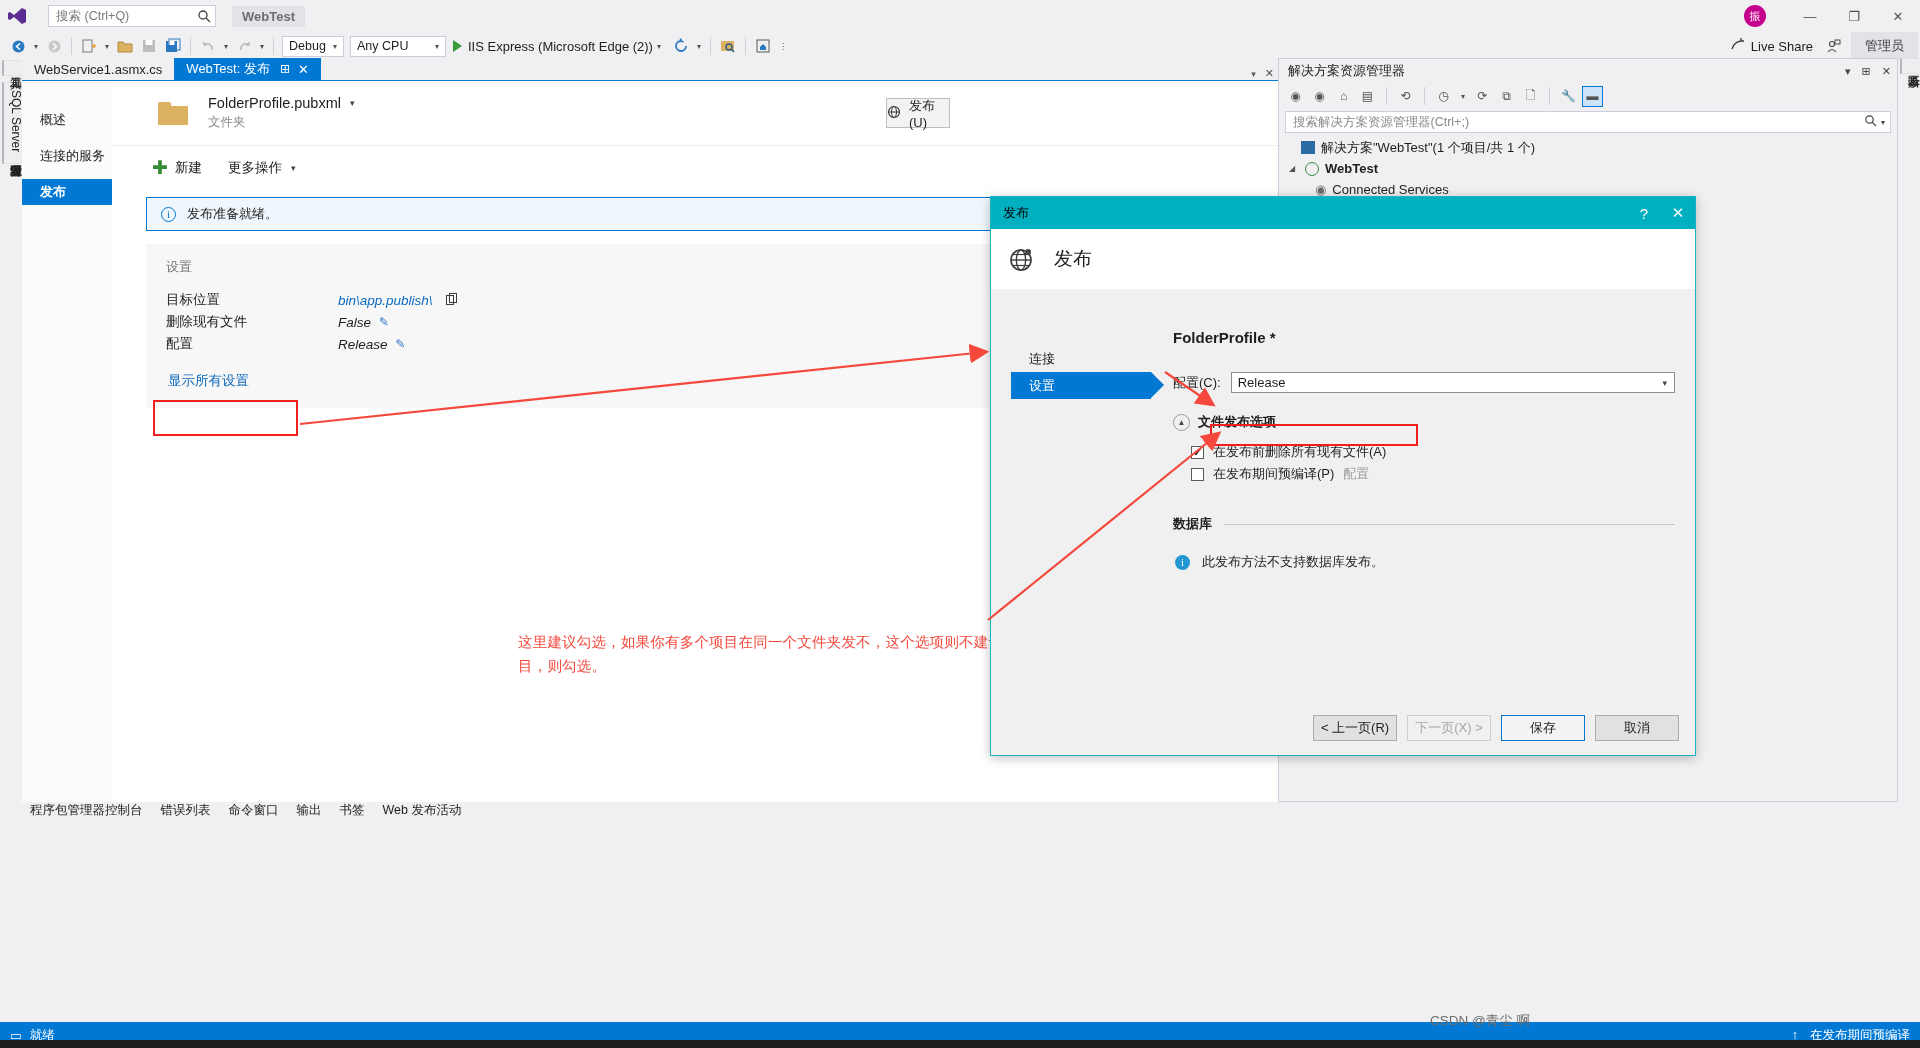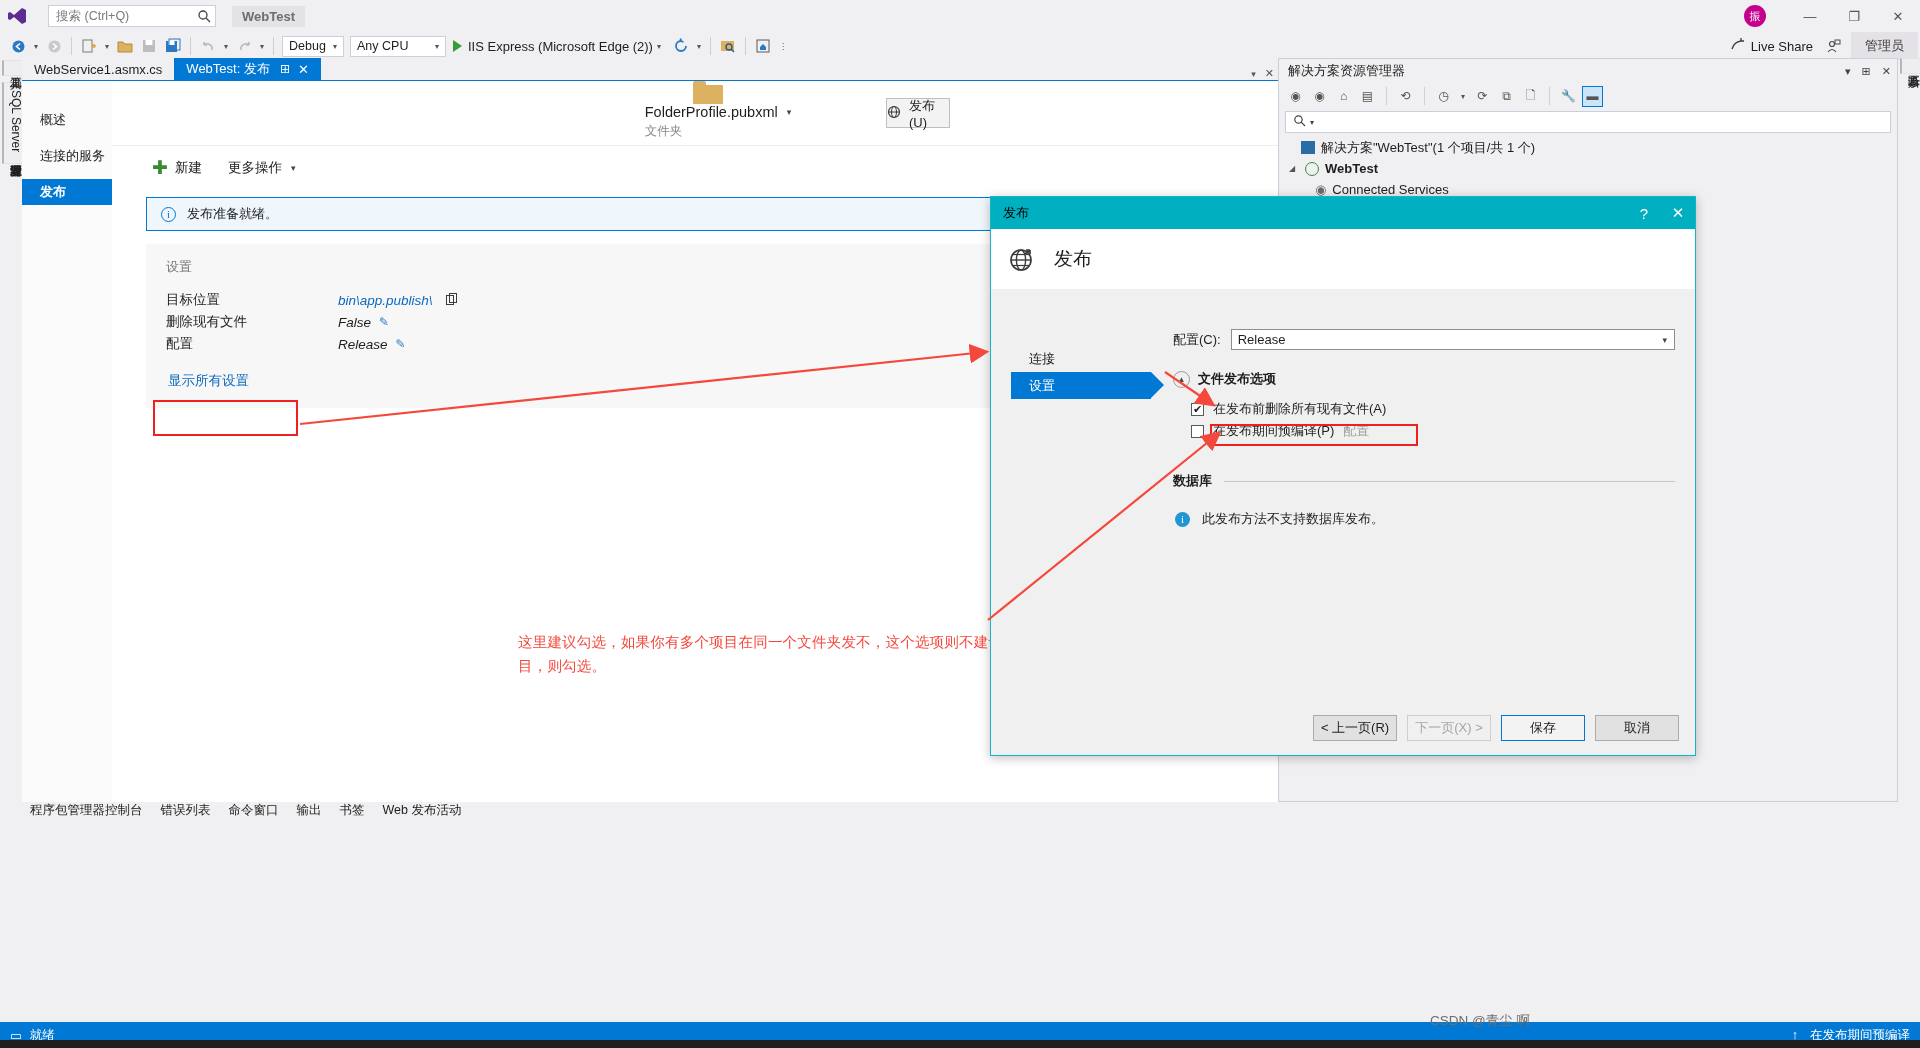--- a/index.html
+++ b/index.html
@@ -90,21 +90,21 @@
 
   
   .docarea {
     position:absolute; top:80px; left:22px; width:1256px; height:722px;
     background:#fbfbfb; border-top:1px solid #0078d4;
   }
   .doc-nav { position:absolute; top:0; left:0; width:90px; height:722px; background:#fbfbfb; }
   .nav-item { height: 26px; display:flex; align-items:center; padding-left: 18px; font-size:13px; color:#1e1e1e; }
   .nav-item.sel { background:#0078d4; color:#fff; font-weight:bold; }
   .doc-body { position:absolute; top:0; left:90px; width:1166px; height:722px; background:#fff; }
-  .profile-head { height: 64px; display:flex; align-items:center; padding-left: 46px; flex-direction: column; }
+  .profile-head { height: 64px; display:flex; align-items:center; padding-left: 46px; }
   .folder-ico { width:30px;height:23px; position:relative; margin-right:20px; }
   .folder-ico:before {
     content:''; position:absolute; left:0; top:0; width:13px; height:5px; background:#dcb160; border-radius:2px 2px 0 0;
   }
   .folder-ico:after {
     content:''; position:absolute; left:0; top:4px; width:30px; height:19px; background:#dcb160; border-radius:1px;
   }
   .profile-name { font-size:14.5px; color:#1e1e1e; }
   .profile-sub { font-size:12.5px; color:#8a8a8a; margin-top:3px; }
   .caret-sm { font-size:9px; color:#444; margin-left:9px; }
@@ -492,20 +492,21 @@
       <div class="se-tb">◷</div>
       <div class="tb-caret">▾</div>
       <div class="se-tb">⟳</div>
       <div class="se-tb">⧉</div>
       <div class="se-tb">🗋</div>
       <div class="tb-sep"></div>
       <div class="se-tb">🔧</div>
       <div class="se-tb on">▬</div>
     </div>
     <div class="se-search">
+      <span style="flex:1">搜索解决方案资源管理器(Ctrl+;)</span>
       <span>
         <svg width="13" height="13" viewBox="0 0 13 13">
             <circle cx="5.5" cy="5.5" r="3.7" fill="none" stroke="#444" stroke-width="1.2"></circle>
             <line x1="8.2" y1="8.2" x2="12" y2="12" stroke="#444" stroke-width="1.2"></line>
           </svg>
       </span>
       <span style="font-size:8px;margin-left:4px;color:#444">▾</span>
     </div>
     <div class="se-tree">
       <div class="tnode" style="padding-left:22px">
@@ -556,20 +557,21 @@
         </svg>
       </span>
       <span class="hero-txt">发布</span>
     </div>
     <div class="modal-body">
       <div class="m-nav">
         <div class="m-nav-item">连接</div>
         <div class="m-nav-item sel">设置</div>
       </div>
       <div class="m-main">
+        <div class="m-h1">FolderProfile *</div>
         <div class="m-row">
           <span class="m-lab">配置(C):</span>
           <span class="m-select">
             <span>Release</span>
             <span class="arr">▾</span>
           </span>
         </div>
         <div class="m-sec-head">
           <span class="circ-up">▲</span>
           <span>文件发布选项</span>

